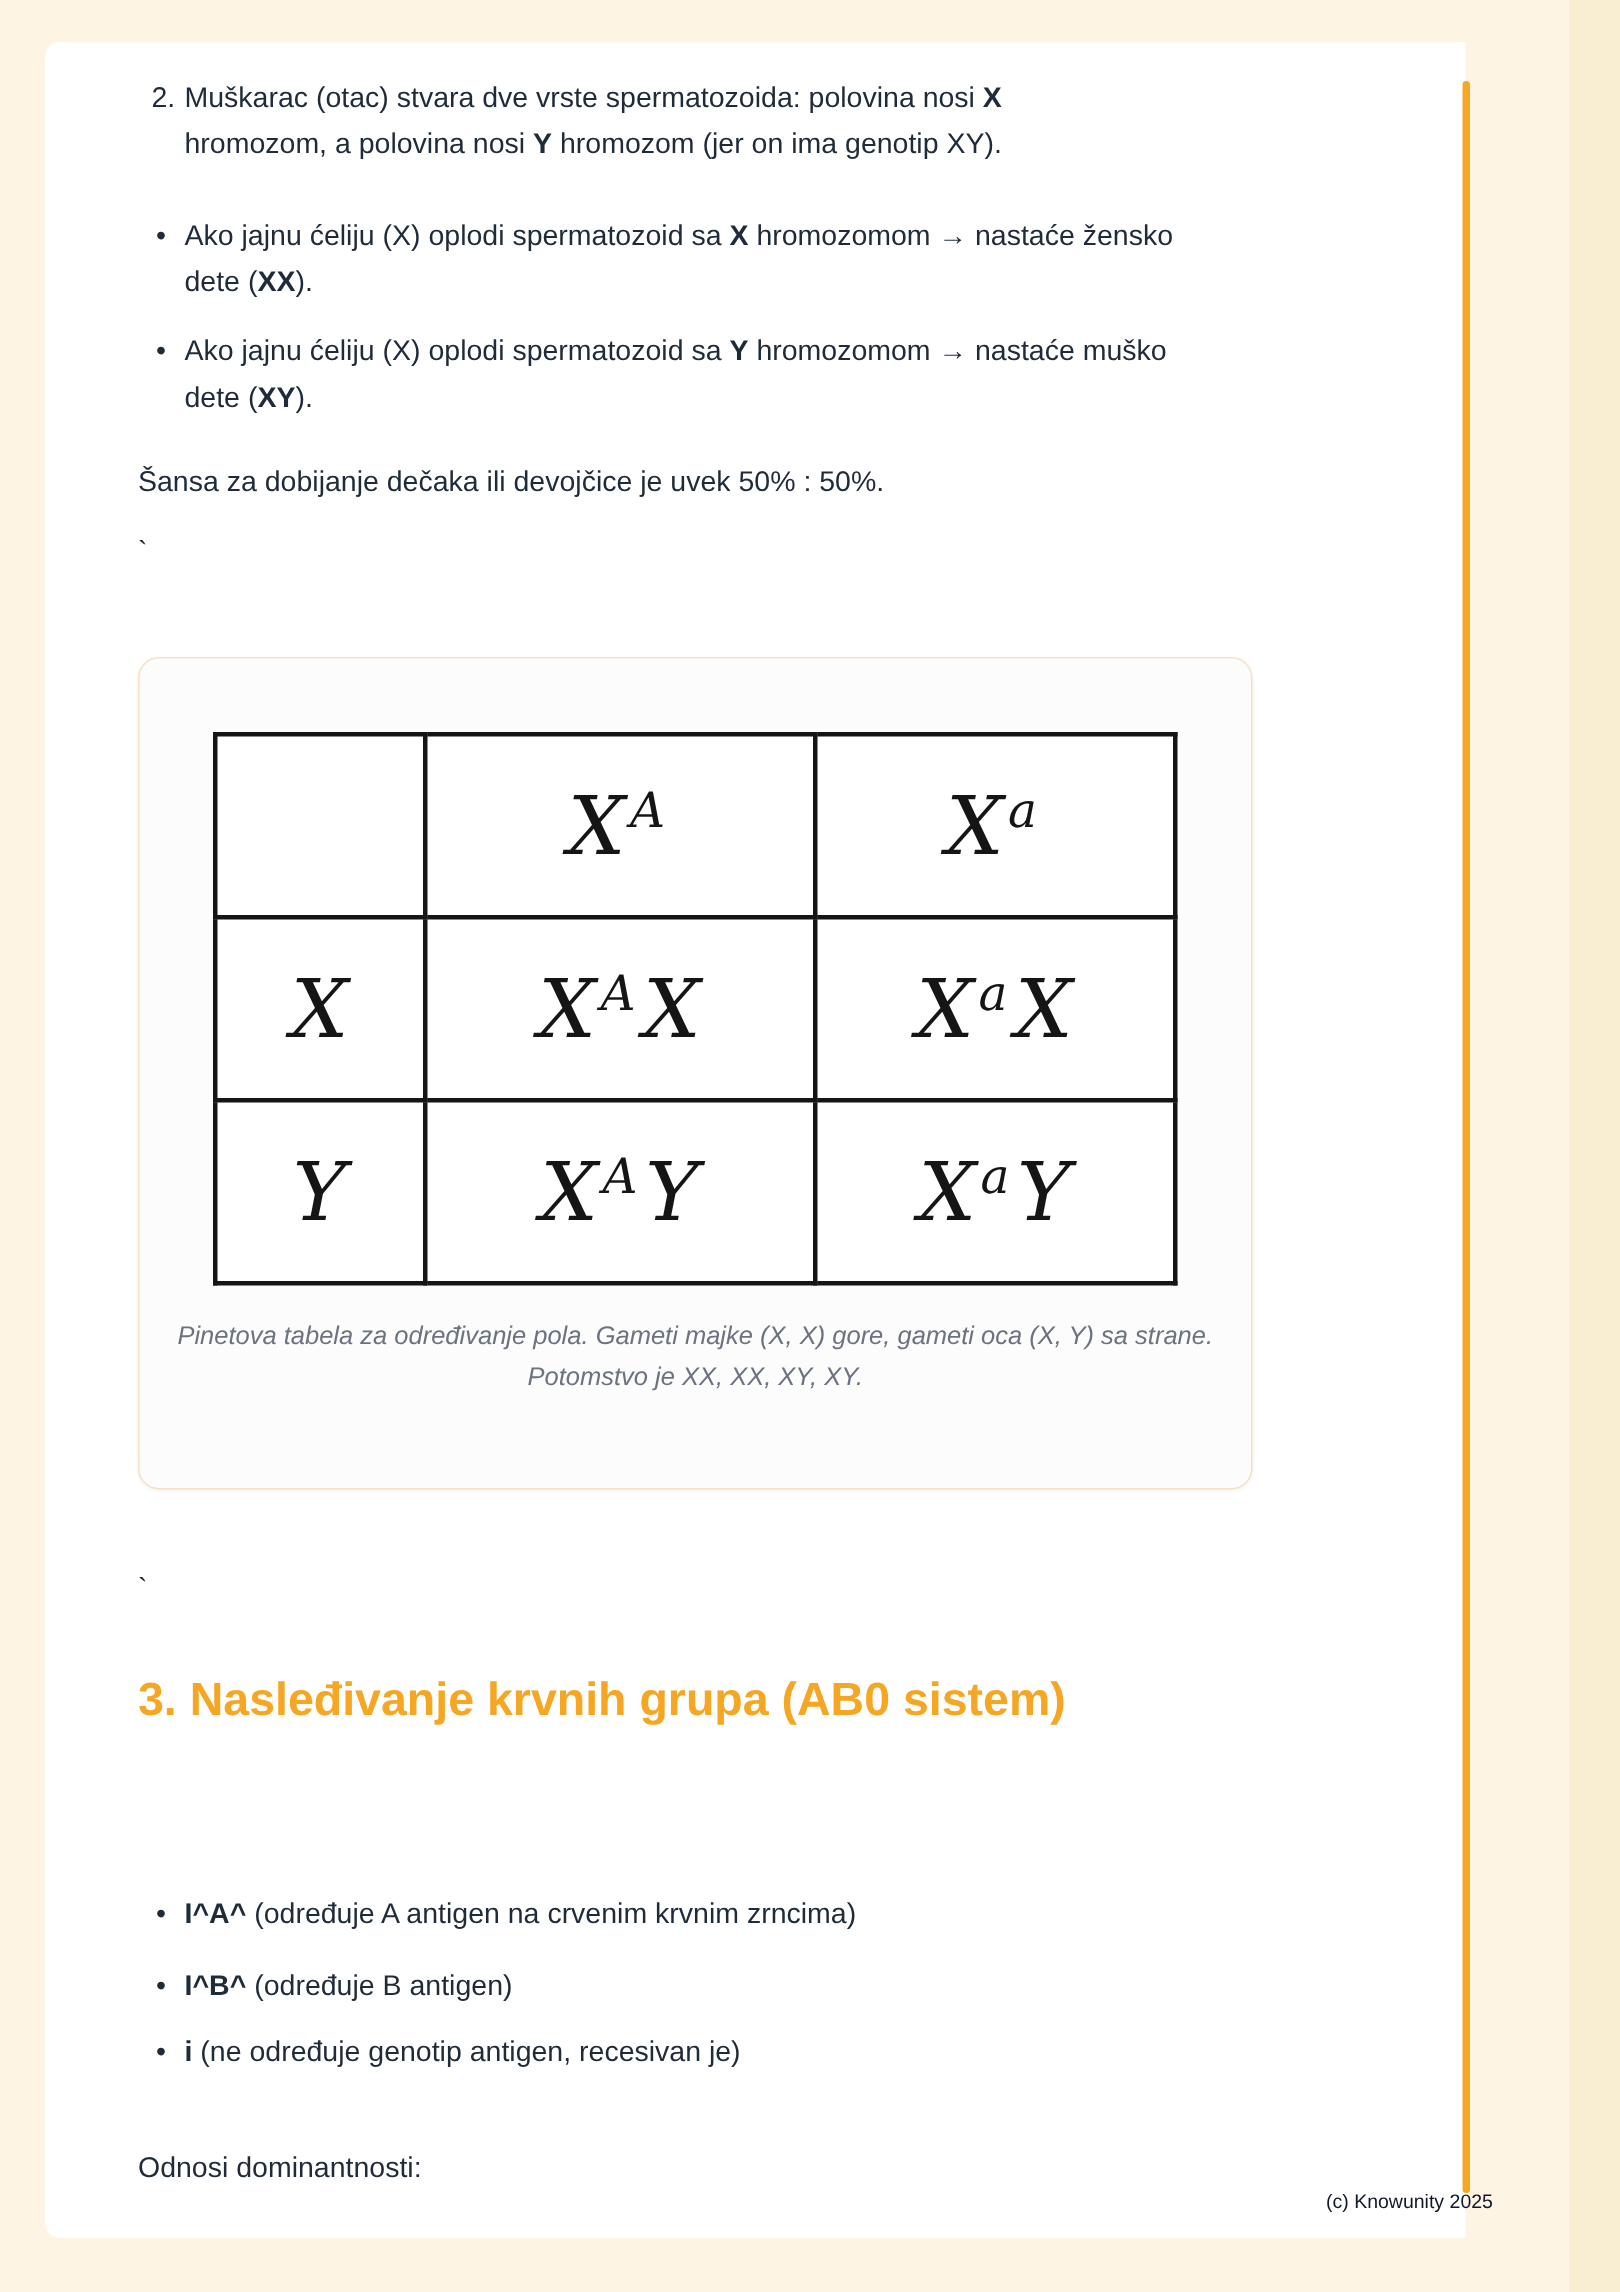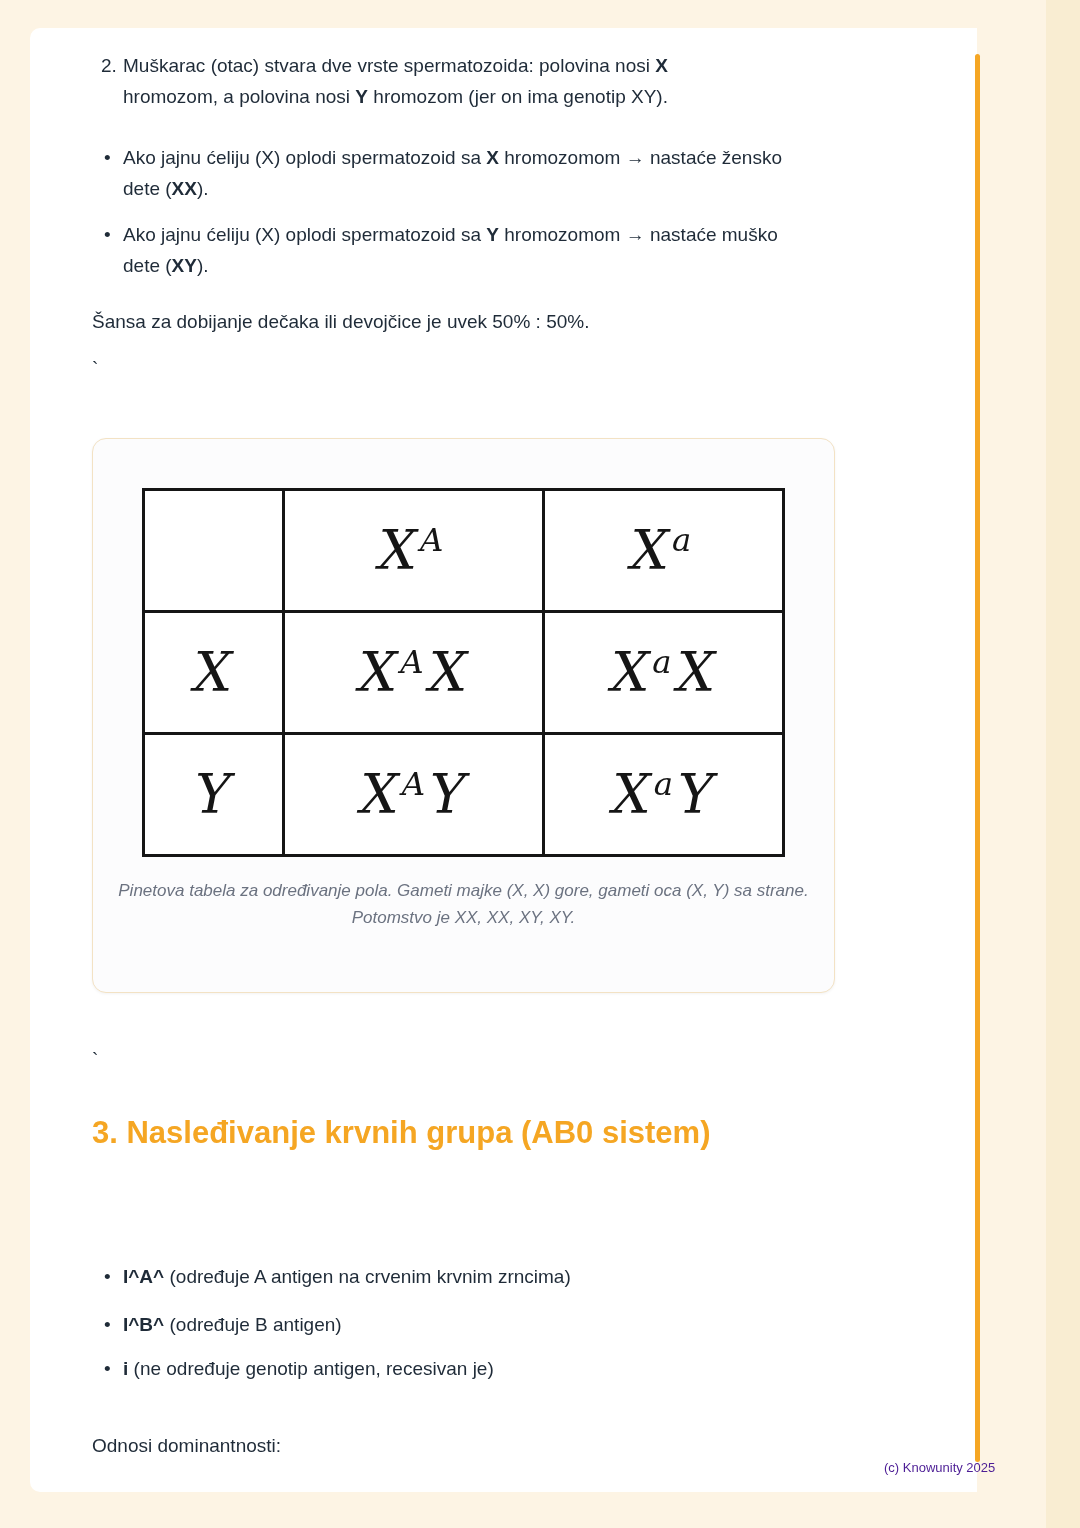--- a/index.html
+++ b/index.html
@@ -36,21 +36,21 @@
     font-size:54px; color:#151515; height:122px; padding:0; letter-spacing:1px;
   }
   .punnett .c0 { width:140px; }
   .punnett .c1 { width:260px; }
   .punnett .c2 { width:240px; }
   .punnett sup { font-size:0.6em; vertical-align:0.55em; margin:0 4px 0 2px; }
   .caption {
     margin:20px auto 0; width:700px; text-align:center;
     font-style:italic; font-size:17px; line-height:27px; color:#6b7280;
   }
-  .footer { position:absolute; left:884px; top:1460px; font-size:13px; color:#4c1d95; z-index:3; }
+  .footer { position:absolute; left:884px; top:1460px; font-size:13px; color:#0f172a; z-index:3; }
 </style>
 </head>
 <body>
 
 <div class="right-band"></div>
 <div class="page"></div>
 <div class="accent-line"></div>
 
 <div class="content">
 

